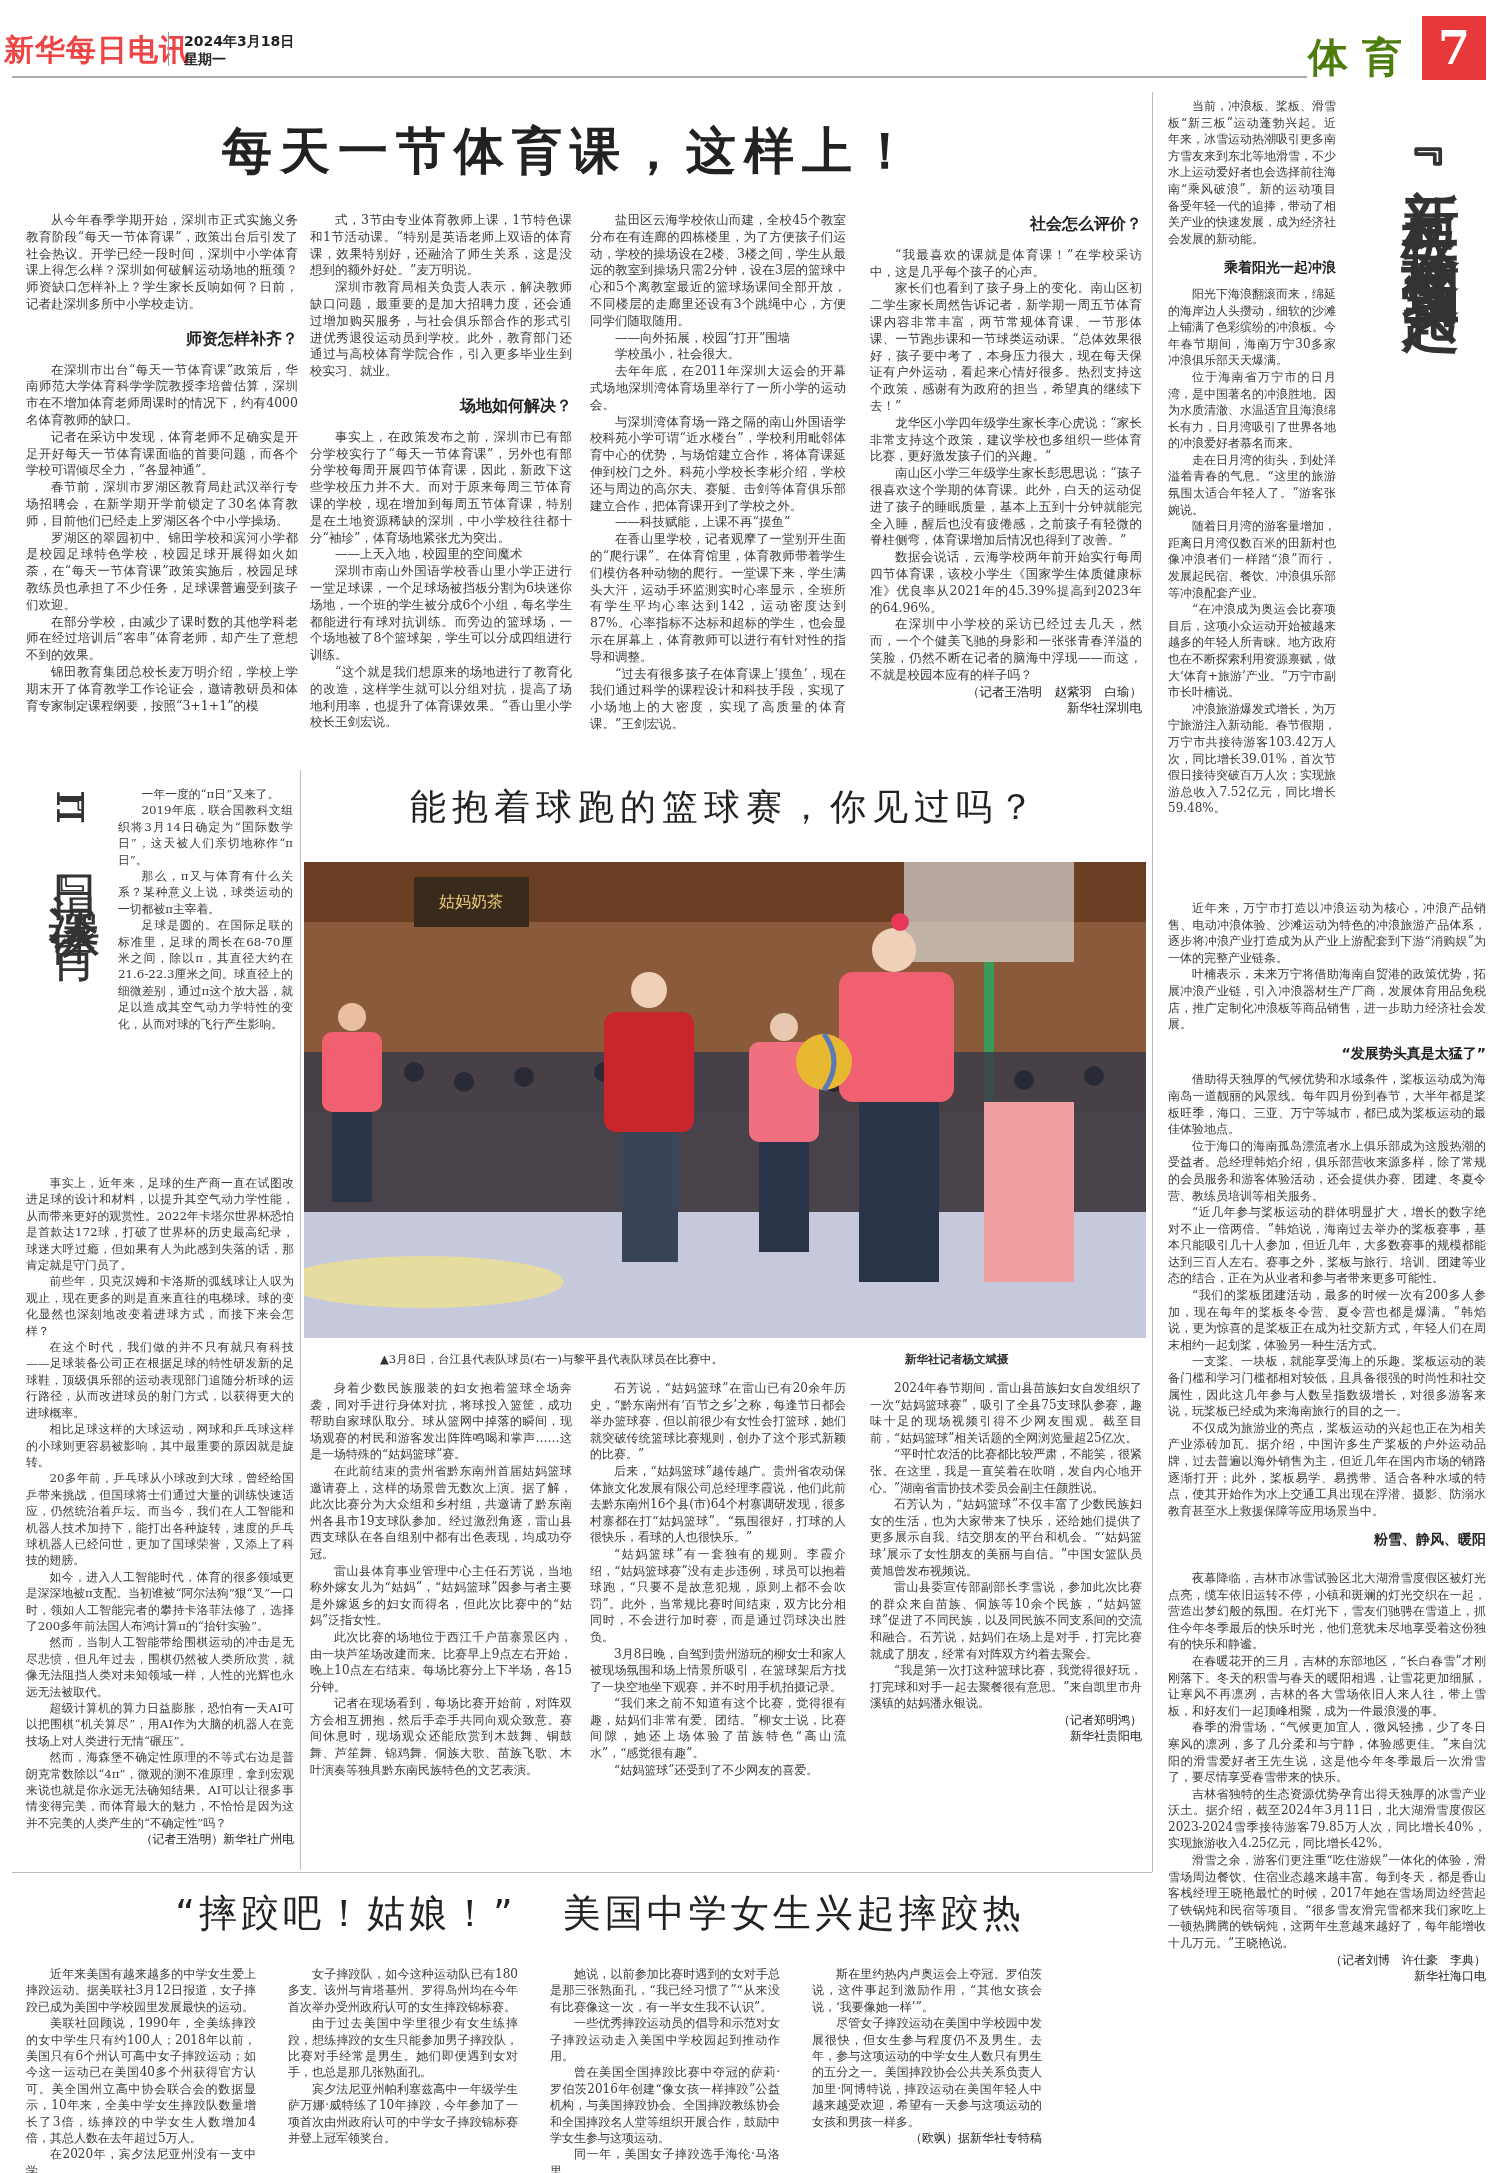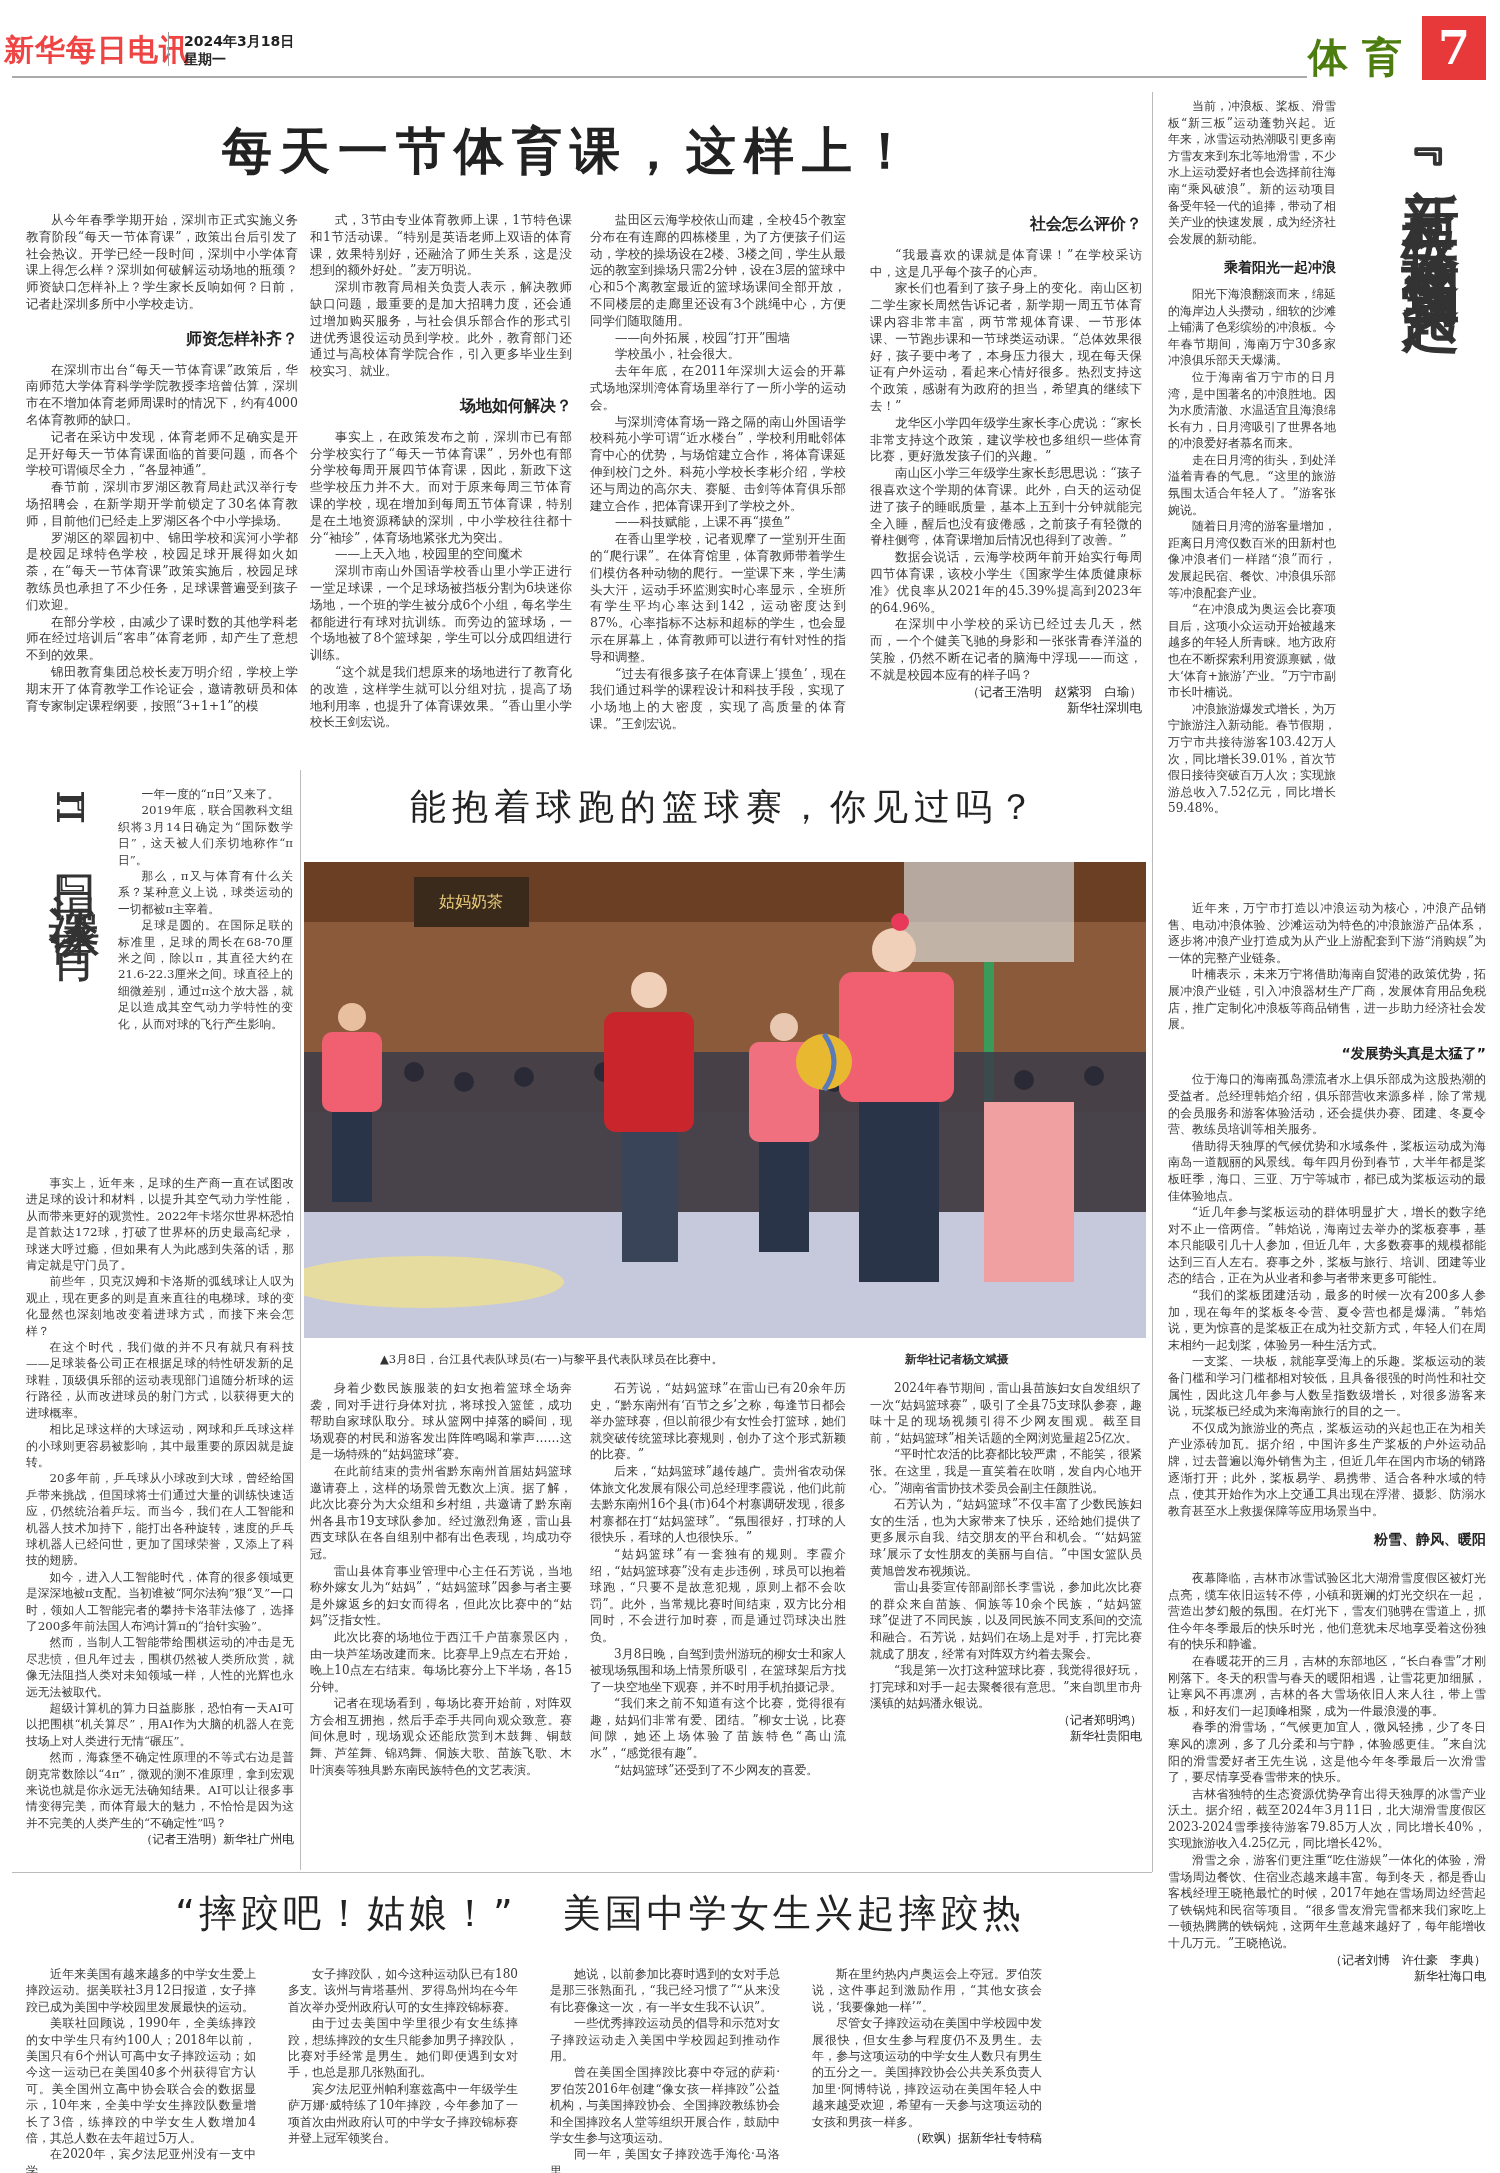--- a/index.html
+++ b/index.html
@@ -90,22 +90,22 @@
   <p>随着日月湾的游客量增加，距离日月湾仅数百米的田新村也像冲浪者们一样踏“浪”而行，发展起民宿、餐饮、冲浪俱乐部等冲浪配套产业。</p>
   <p>“在冲浪成为奥运会比赛项目后，这项小众运动开始被越来越多的年轻人所青睐。地方政府也在不断探索利用资源禀赋，做大‘体育+旅游’产业。”万宁市副市长叶楠说。</p>
   <p>冲浪旅游爆发式增长，为万宁旅游注入新动能。春节假期，万宁市共接待游客103.42万人次，同比增长39.01%，首次节假日接待突破百万人次；实现旅游总收入7.52亿元，同比增长59.48%。</p>
 </div>
 <div class="abs vtitle" style="left:1392px;top:130px;height:730px">『新三板』运动蓬勃兴起</div>
 
 <div class="abs col" style="left:1168px;top:900px;width:318px;font-size:12px;line-height:16.6px">
   <p>近年来，万宁市打造以冲浪运动为核心，冲浪产品销售、电动冲浪体验、沙滩运动为特色的冲浪旅游产品体系，逐步将冲浪产业打造成为从产业上游配套到下游“消购娱”为一体的完整产业链条。</p>
   <p>叶楠表示，未来万宁将借助海南自贸港的政策优势，拓展冲浪产业链，引入冲浪器材生产厂商，发展体育用品免税店，推广定制化冲浪板等商品销售，进一步助力经济社会发展。</p>
   <h4 style="font-size:14px;margin:12px 0 10px">“发展势头真是太猛了”</h4>
+  <p>借助得天独厚的气候优势和水域条件，桨板运动成为海南岛一道靓丽的风景线。每年四月份到春节，大半年都是桨板旺季，海口、三亚、万宁等城市，都已成为桨板运动的最佳体验地点。</p>
   <p>位于海口的海南孤岛漂流者水上俱乐部成为这股热潮的受益者。总经理韩焰介绍，俱乐部营收来源多样，除了常规的会员服务和游客体验活动，还会提供办赛、团建、冬夏令营、教练员培训等相关服务。</p>
-  <p>借助得天独厚的气候优势和水域条件，桨板运动成为海南岛一道靓丽的风景线。每年四月份到春节，大半年都是桨板旺季，海口、三亚、万宁等城市，都已成为桨板运动的最佳体验地点。</p>
   <p>“近几年参与桨板运动的群体明显扩大，增长的数字绝对不止一倍两倍。”韩焰说，海南过去举办的桨板赛事，基本只能吸引几十人参加，但近几年，大多数赛事的规模都能达到三百人左右。赛事之外，桨板与旅行、培训、团建等业态的结合，正在为从业者和参与者带来更多可能性。</p>
   <p>“我们的桨板团建活动，最多的时候一次有200多人参加，现在每年的桨板冬令营、夏令营也都是爆满。”韩焰说，更为惊喜的是桨板正在成为社交新方式，年轻人们在周末相约一起划桨，体验另一种生活方式。</p>
   <p>一支桨、一块板，就能享受海上的乐趣。桨板运动的装备门槛和学习门槛都相对较低，且具备很强的时尚性和社交属性，因此这几年参与人数呈指数级增长，对很多游客来说，玩桨板已经成为来海南旅行的目的之一。</p>
   <p>不仅成为旅游业的亮点，桨板运动的兴起也正在为相关产业添砖加瓦。据介绍，中国许多生产桨板的户外运动品牌，过去普遍以海外销售为主，但近几年在国内市场的销路逐渐打开；此外，桨板易学、易携带、适合各种水域的特点，使其开始作为水上交通工具出现在浮潜、摄影、防溺水教育甚至水上救援保障等应用场景当中。</p>
   <h4 style="font-size:14px;margin:12px 0 22px">粉雪、静风、暖阳</h4>
   <p>夜幕降临，吉林市冰雪试验区北大湖滑雪度假区被灯光点亮，缆车依旧运转不停，小镇和斑斓的灯光交织在一起，营造出梦幻般的氛围。在灯光下，雪友们驰骋在雪道上，抓住今年冬季最后的快乐时光，他们意犹未尽地享受着这份独有的快乐和静谧。</p>
   <p>在春暖花开的三月，吉林的东部地区，“长白春雪”才刚刚落下。冬天的积雪与春天的暖阳相遇，让雪花更加细腻，让寒风不再凛冽，吉林的各大雪场依旧人来人往，带上雪板，和好友们一起顶峰相聚，成为一件最浪漫的事。</p>
   <p>春季的滑雪场，“气候更加宜人，微风轻拂，少了冬日寒风的凛冽，多了几分柔和与宁静，体验感更佳。”来自沈阳的滑雪爱好者王先生说，这是他今年冬季最后一次滑雪了，要尽情享受春雪带来的快乐。</p>
   <p>吉林省独特的生态资源优势孕育出得天独厚的冰雪产业沃土。据介绍，截至2024年3月11日，北大湖滑雪度假区2023-2024雪季接待游客79.85万人次，同比增长40%，实现旅游收入4.25亿元，同比增长42%。</p>
   <p>滑雪之余，游客们更注重“吃住游娱”一体化的体验，滑雪场周边餐饮、住宿业态越来越丰富。每到冬天，都是香山客栈经理王晓艳最忙的时候，2017年她在雪场周边经营起了铁锅炖和民宿等项目。“很多雪友滑完雪都来我们家吃上一顿热腾腾的铁锅炖，这两年生意越来越好了，每年能增收十几万元。”王晓艳说。</p>

